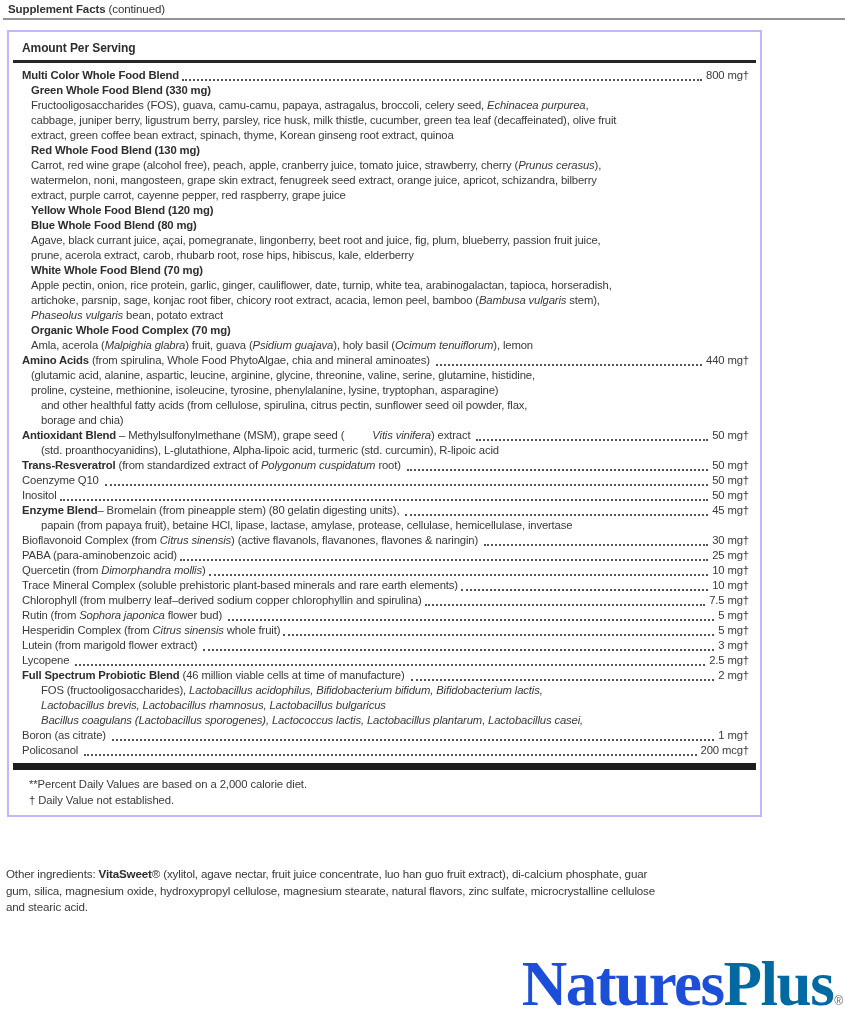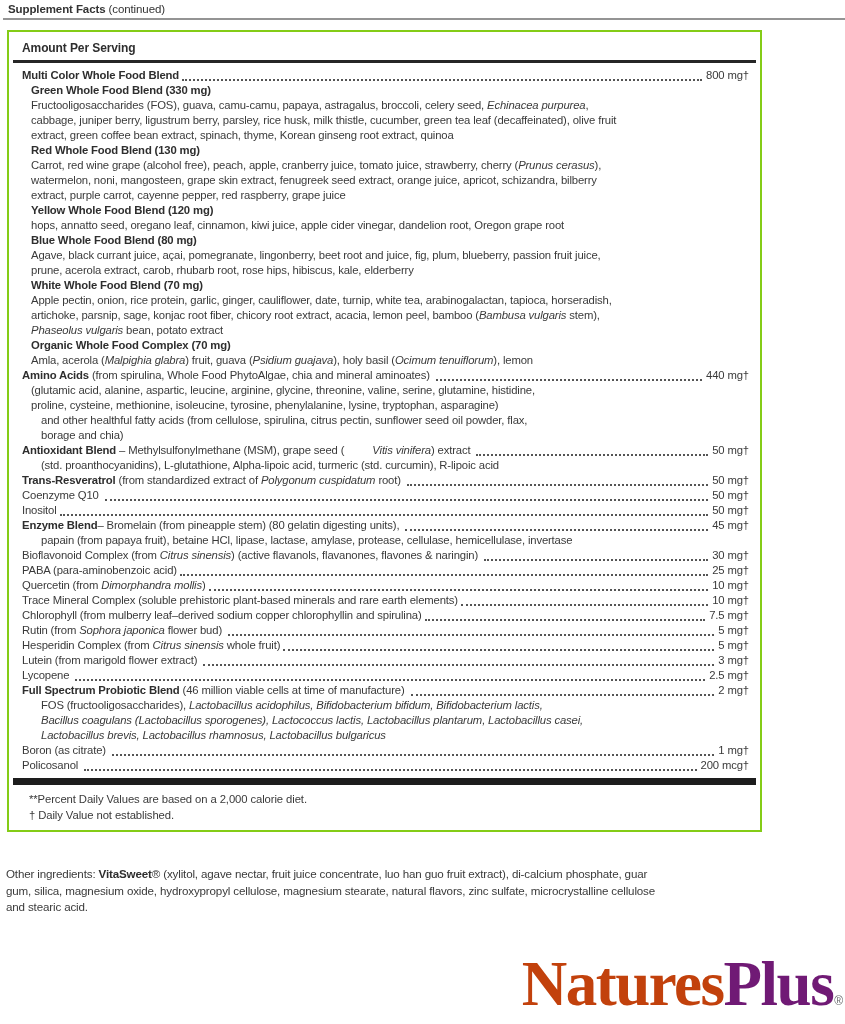--- a/index.html
+++ b/index.html
@@ -10,21 +10,21 @@
   }
   .title{
     position:absolute;left:8px;top:3px;font-size:11.5px;line-height:13px;
     letter-spacing:-0.1px;color:#333;
   }
   .title-rule{
     position:absolute;left:3px;top:18px;width:842px;height:2px;background:#949494;
   }
   .panel{
     position:absolute;left:7px;top:30px;width:729px;
-    border:2px solid #84cc16;padding:5px 11px 7px 11px;
+    border:2px solid #c4b5fd;padding:5px 11px 7px 11px;
   }
   .panel-header{
     font-size:12px;font-weight:bold;color:#2e2e2e;padding:4px 0 5px 2px;letter-spacing:-0.1px;
   }
   .thick-rule{height:3px;background:#262626;margin:0 -7px 5px -7px;}
   .rows{font-size:11.3px;line-height:15px;letter-spacing:-0.15px;}
   .row{display:flex;white-space:nowrap;}
   .row .txt{white-space:pre-wrap;}
   .row b{color:#2e2e2e;}
   .row.ind0{padding-left:2px;}
@@ -41,22 +41,22 @@
   .other-ing{
     position:absolute;left:6px;top:866px;width:752px;
     font-size:11.6px;line-height:16.5px;letter-spacing:-0.15px;color:#3a3a3a;
   }
   .other-ing b{color:#2e2e2e;}
   .logo{
     position:absolute;right:2px;bottom:8px;
     font-family:"Liberation Serif",serif;font-weight:bold;
     font-size:63px;line-height:1;letter-spacing:-1.5px;white-space:nowrap;
   }
-  .logo-gray{color:#c2410c;margin-left:45px;}
-  .logo-green{color:#701a75;}
+  .logo-gray{color:#1d4ed8;margin-left:45px;}
+  .logo-green{color:#0369a1;}
   .logo-reg{
     font-family:"Liberation Sans",sans-serif;font-weight:normal;
     font-size:12px;color:#6a6b6e;letter-spacing:0;margin-left:1px;
   }
 </style>
 </head>
 <body>
 
 <div class="page">
 
@@ -93,23 +93,20 @@
         <div class="row ind1">
           <span class="txt"><span>watermelon, noni, mangosteen, grape skin extract, fenugreek seed extract, orange juice, apricot, schizandra, bilberry</span></span>
         </div>
         <div class="row ind1">
           <span class="txt"><span>extract, purple carrot, cayenne pepper, red raspberry, grape juice</span></span>
         </div>
         <div class="row ind1">
           <span class="txt"><b>Yellow Whole Food Blend (120 mg)</b></span>
         </div>
         <div class="row ind1">
-          <span class="txt"><span>hops, annatto seed, oregano leaf, cinnamon, kiwi juice, apple cider vinegar, dandelion root, Oregon grape root</span></span>
-        </div>
-        <div class="row ind1">
           <span class="txt"><b>Blue Whole Food Blend (80 mg)</b></span>
         </div>
         <div class="row ind1">
           <span class="txt"><span>Agave, black currant juice, açai, pomegranate, lingonberry, beet root and juice, fig, plum, blueberry, passion fruit juice,</span></span>
         </div>
         <div class="row ind1">
           <span class="txt"><span>prune, acerola extract, carob, rhubarb root, rose hips, hibiscus, kale, elderberry</span></span>
         </div>
         <div class="row ind1">
           <span class="txt"><b>White Whole Food Blend (70 mg)</b></span>
@@ -224,24 +221,24 @@
         </div>
         <div class="row ind0">
           <span class="txt"><b>Full Spectrum Probiotic Blend</b><span> (46 million viable cells at time of manufacture) </span></span>
           <span class="leader"></span>
           <span class="amt">2 mg†</span>
         </div>
         <div class="row ind2">
           <span class="txt"><span>FOS (fructooligosaccharides), </span><span style="font-style: italic;">Lactobacillus acidophilus, Bifidobacterium bifidum, Bifidobacterium lactis,</span></span>
         </div>
         <div class="row ind2">
+          <span class="txt"><span style="font-style: italic;">Lactobacillus brevis, Lactobacillus rhamnosus, Lactobacillus bulgaricus</span></span>
+        </div>
+        <div class="row ind2">
           <span class="txt"><span style="font-style: italic;">Bacillus coagulans (Lactobacillus sporogenes), Lactococcus lactis, Lactobacillus plantarum, Lactobacillus casei,</span></span>
-        </div>
-        <div class="row ind2">
-          <span class="txt"><span style="font-style: italic;">Lactobacillus brevis, Lactobacillus rhamnosus, Lactobacillus bulgaricus</span></span>
         </div>
         <div class="row ind0">
           <span class="txt"><span>Boron (as citrate) </span></span>
           <span class="leader"></span>
           <span class="amt">1 mg†</span>
         </div>
         <div class="row ind0">
           <span class="txt"><span>Policosanol </span></span>
           <span class="leader"></span>
           <span class="amt">200 mcg†</span>

